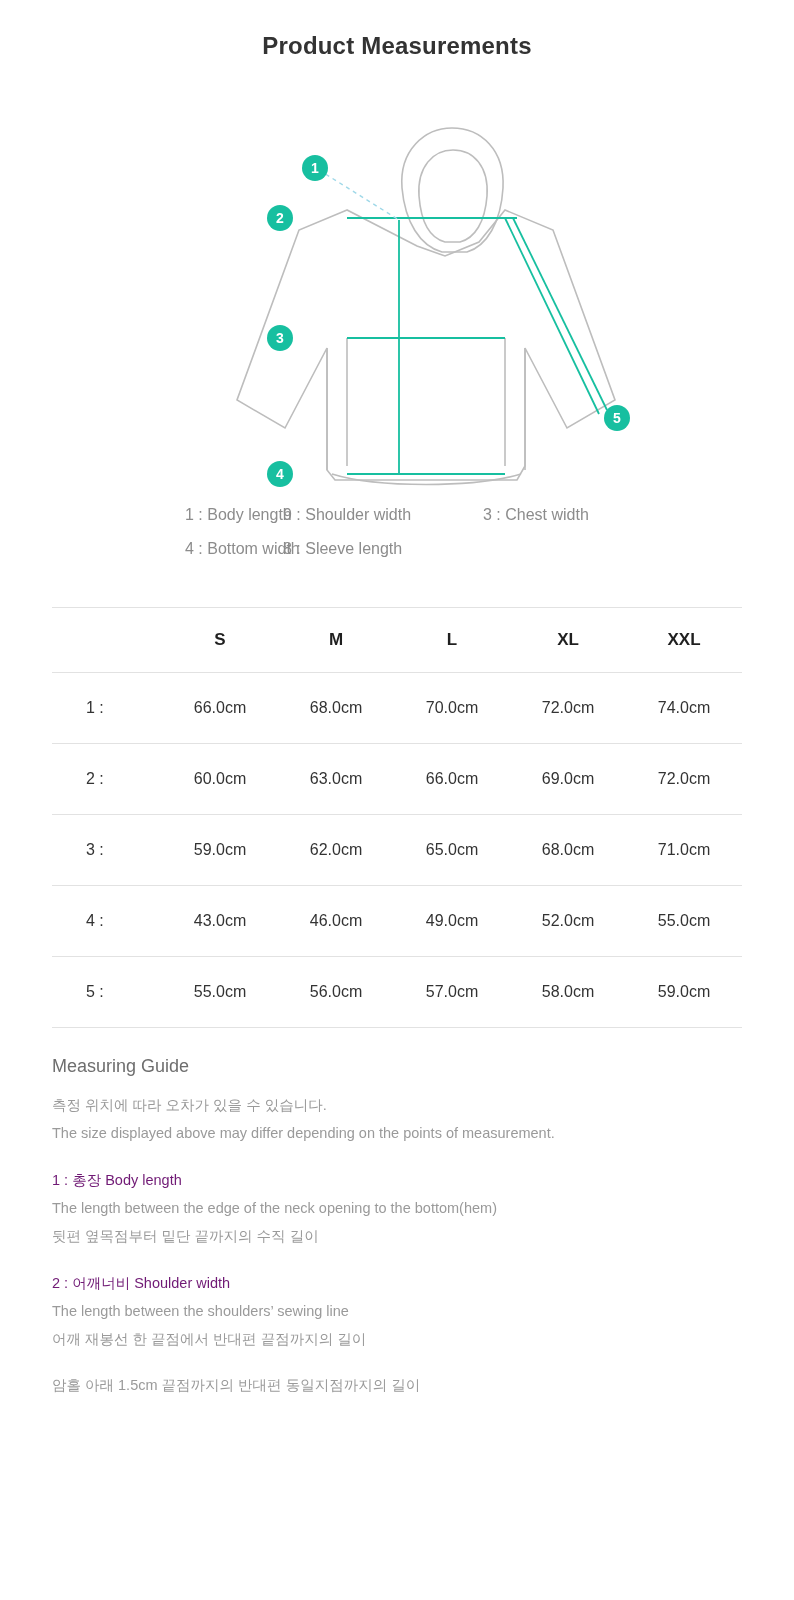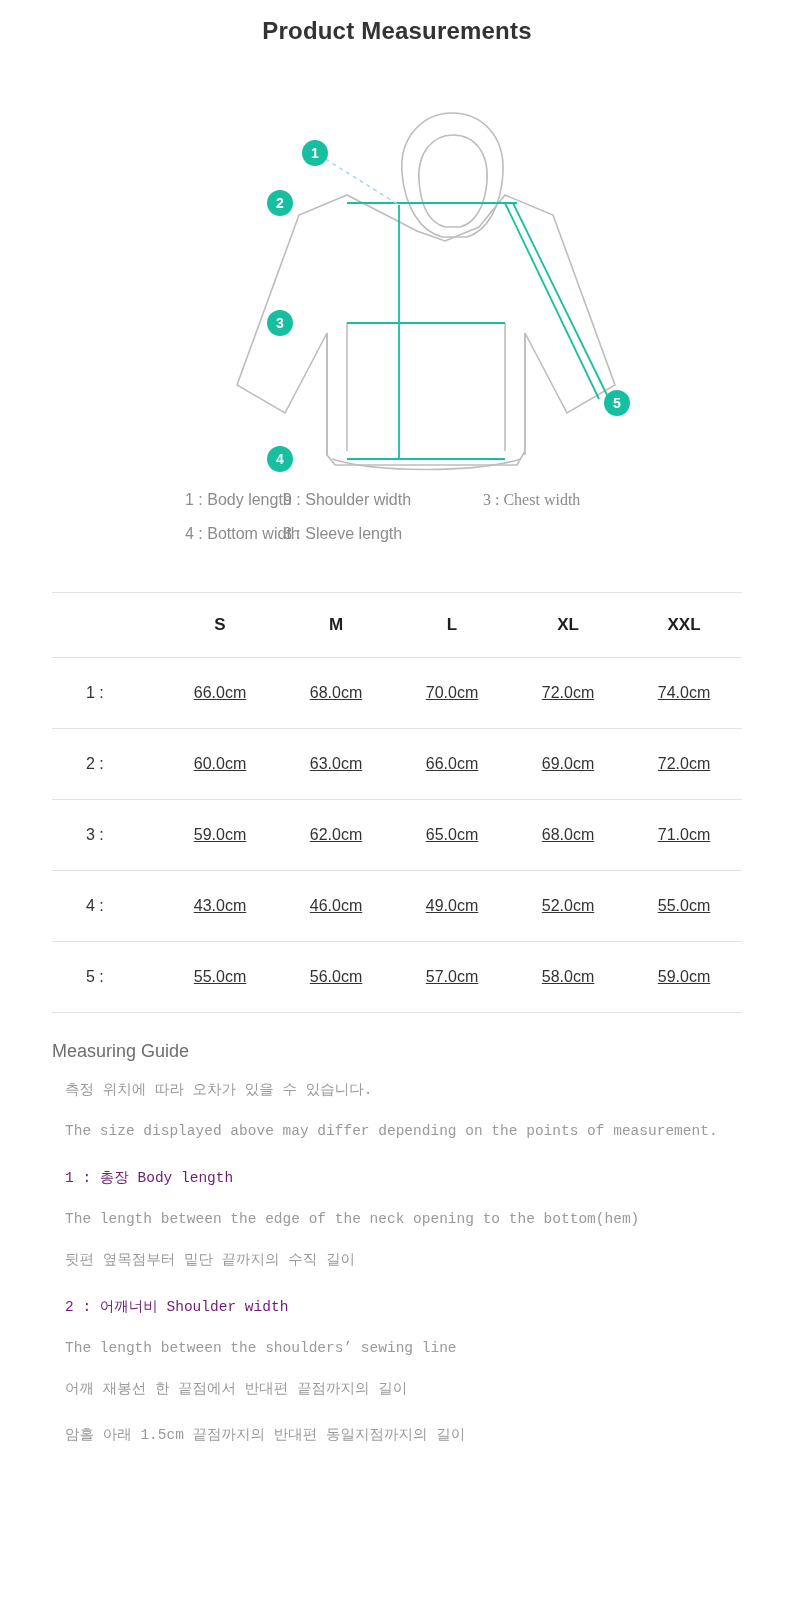--- a/index.html
+++ b/index.html
@@ -10,21 +10,21 @@
   }
   body {
     font-family: "Liberation Sans", sans-serif;
     color: #4a4a4a;
     -webkit-font-smoothing: antialiased;
   }
   .page {
     width: 794px;
     min-height: 1600px;
     position: relative;
-    padding: 1px;
+    padding: 16px;
   }
   .title {
     text-align: center;
     font-size: 24px;
     font-weight: bold;
     color: #333333;
     padding-top: 16px;
     letter-spacing: 0.2px;
   }
   .diagram-wrap {
@@ -41,21 +41,21 @@
     line-height: 2.1;
   }
   .legend .row {
     display: flex;
   }
   .legend .cell {
     white-space: nowrap;
   }
   .legend .c1 { width: 196px; padding-left: 98px; }
   .legend .c2 { width: 200px; }
-  .legend .c3 { width: 200px; font-family: Liberation Serif, serif; }
+  .legend .c3 { width: 200px; }
 
   table.sizes {
     width: 690px;
     margin: 42px auto 0 auto;
     border-collapse: collapse;
     font-size: 16px;
     color: #333;
   }
   table.sizes th, table.sizes td {
     border-top: 1px solid #e2e2e2;
@@ -71,39 +71,38 @@
     color: #1f1f1f;
   }
   table.sizes th.rowhead {
     text-align: left;
     padding-left: 34px;
     width: 110px;
     font-size: 16px;
     color: #333;
   }
   table.sizes thead th.rowhead { color: transparent; }
-  table.sizes td { width: 116px; text-decoration: underline; }
+  table.sizes td { width: 116px; }
 
   .guide {
     width: 690px;
     margin: 28px auto 0 auto;
     padding-bottom: 30px;
   }
   .guide h2 {
     font-size: 18px;
     font-weight: normal;
     color: #6e6e6e;
     margin: 0 0 14px 0;
   }
   .guide p {
-    margin: 13px;
+    margin: 0;
     color: #9a9a9a;
     font-size: 14.5px;
     line-height: 1.95;
-    font-family: Liberation Mono, monospace;
   }
   .guide .block { margin-bottom: 18px; }
   .guide .block p.head { color: #701a75; }
   svg text { font-family: "Liberation Sans", sans-serif; }
 </style>
 </head>
 <body>
 
 <div class="page">
 

